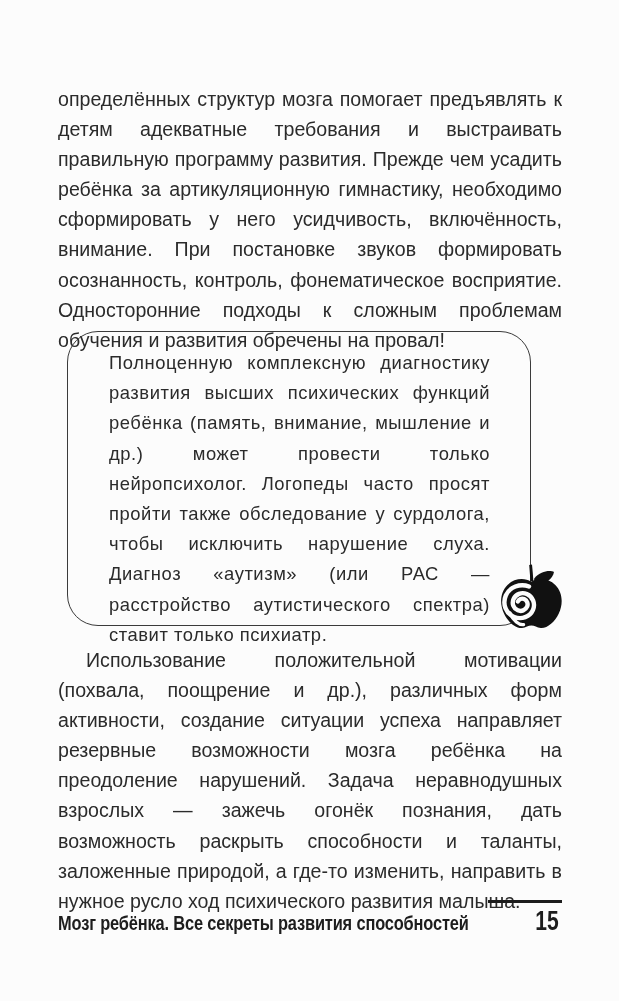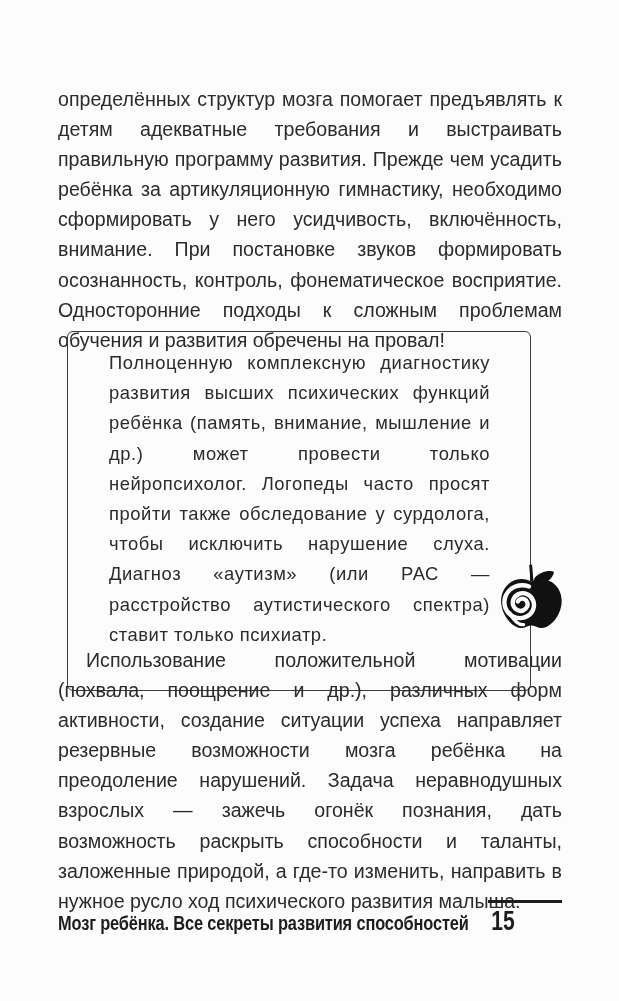--- a/index.html
+++ b/index.html
@@ -45,24 +45,24 @@
   .para.indented {
     text-indent: 28px;
   }
 
   
   .callout {
     position: absolute;
     left: 67px;
     top: 331px;
     width: 464px;
-    height: 360px;
+    height: 295px;
     box-sizing: border-box;
     border: 1.6px solid #3b3b3b;
-    border-radius: 6px;
+    border-radius: 31px;
     background: transparent;
   }
   .callout-inner {
     position: absolute;
     left: 41px;
     right: 40px;
     top: 16px;
   }
   .callout-text {
     margin: 0;
@@ -109,21 +109,21 @@
     transform-origin: left bottom;
     white-space: nowrap;
     color: #1d1d1d;
     line-height: 1;
   }
   .footer-pagenum-wrap {
     position: absolute;
     right: 0;
     bottom: -2px;
     width: 74px;
-    text-align: left;
+    text-align: right;
   }
   .footer-rule {
     width: 74px;
     height: 2.6px;
     background: #1d1d1d;
     margin: 0 0 5px 0;
   }
   .footer-pagenum {
     font-family: "Liberation Sans Narrow", "Liberation Sans", "DejaVu Sans Condensed", sans-serif;
     font-weight: bold;

